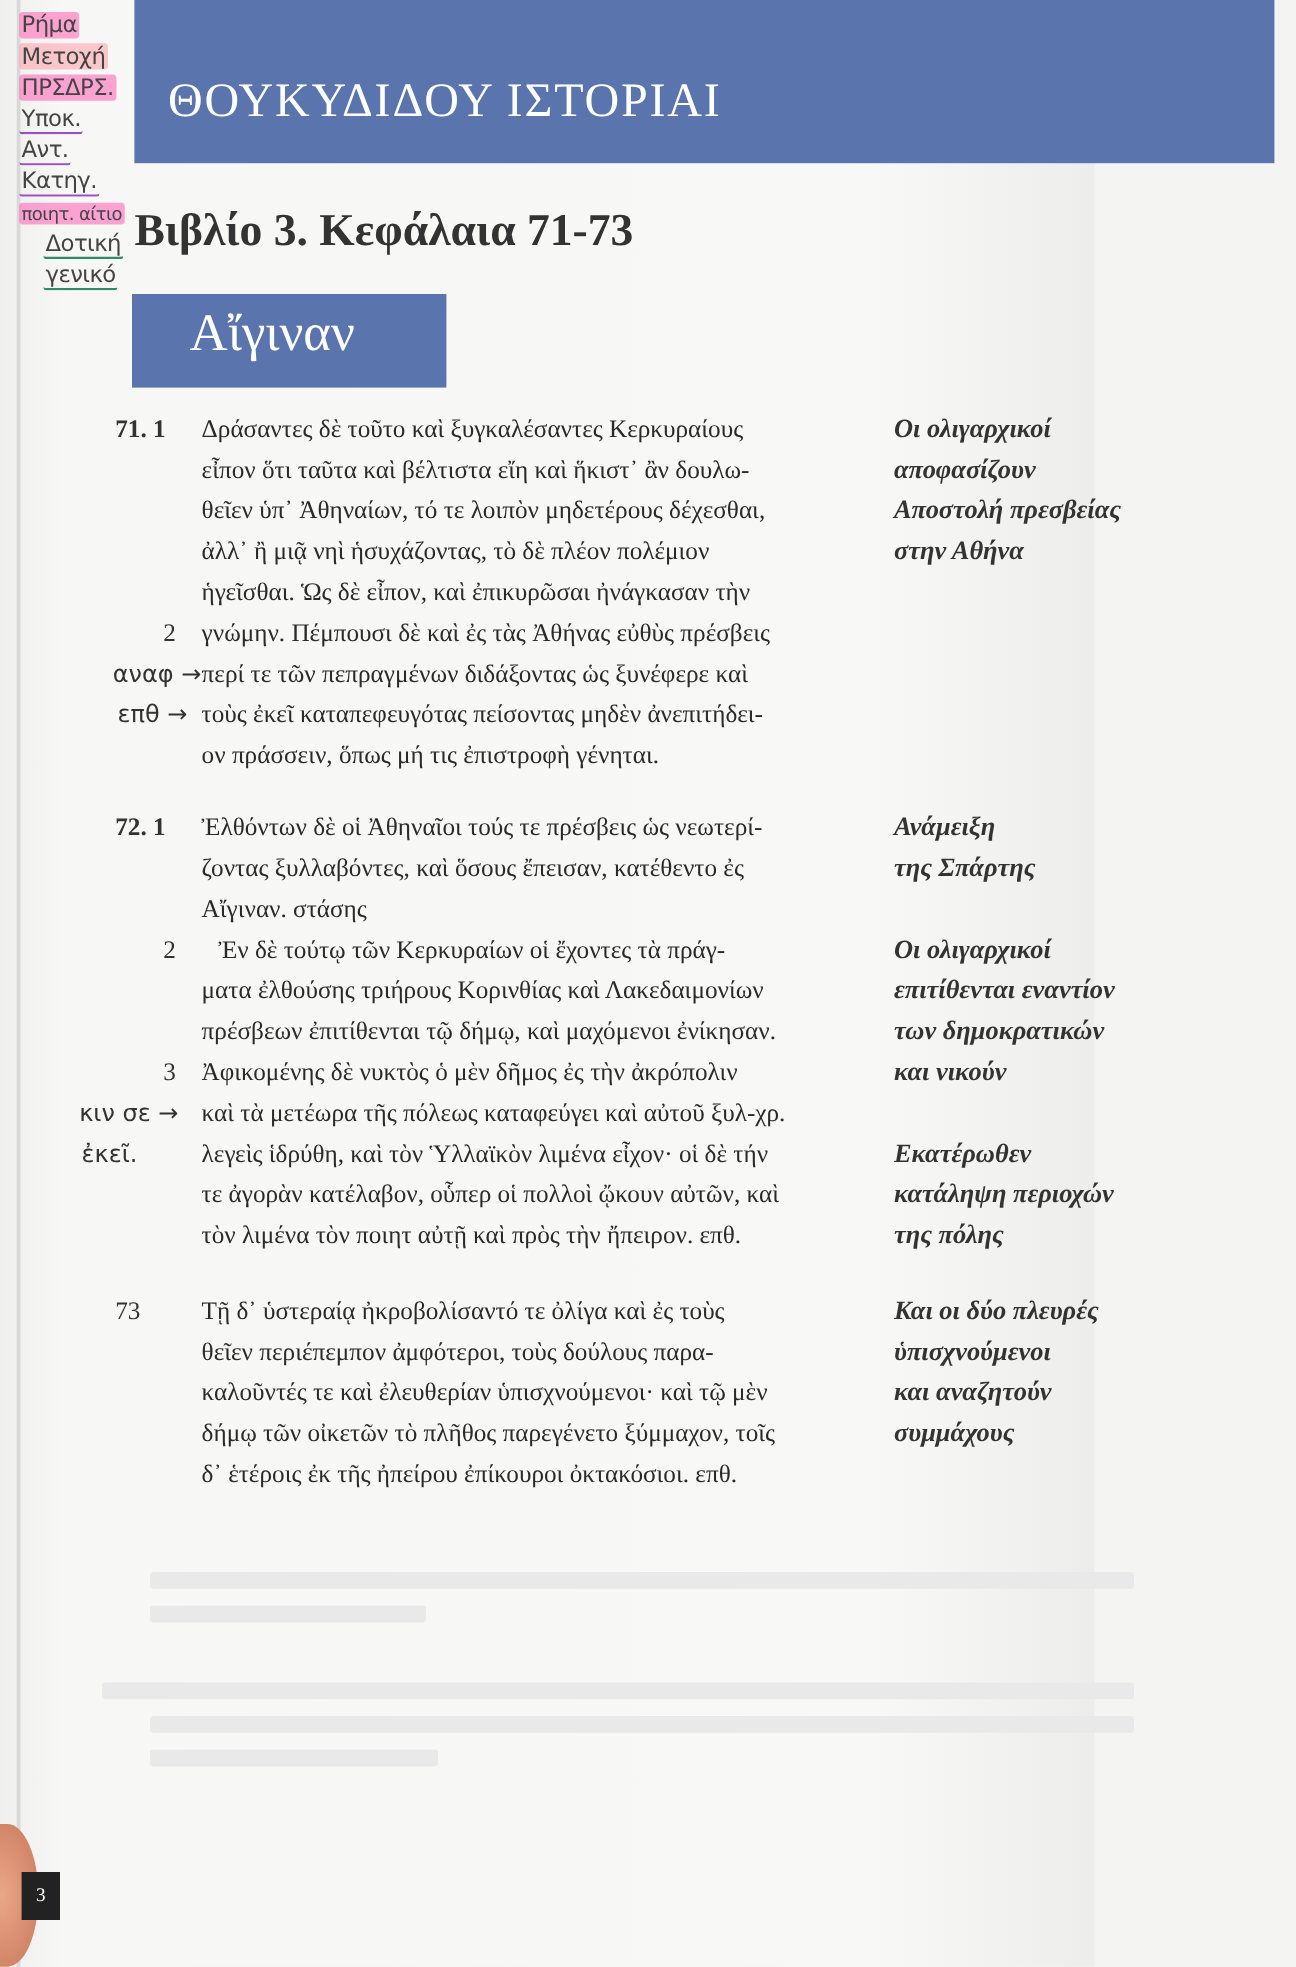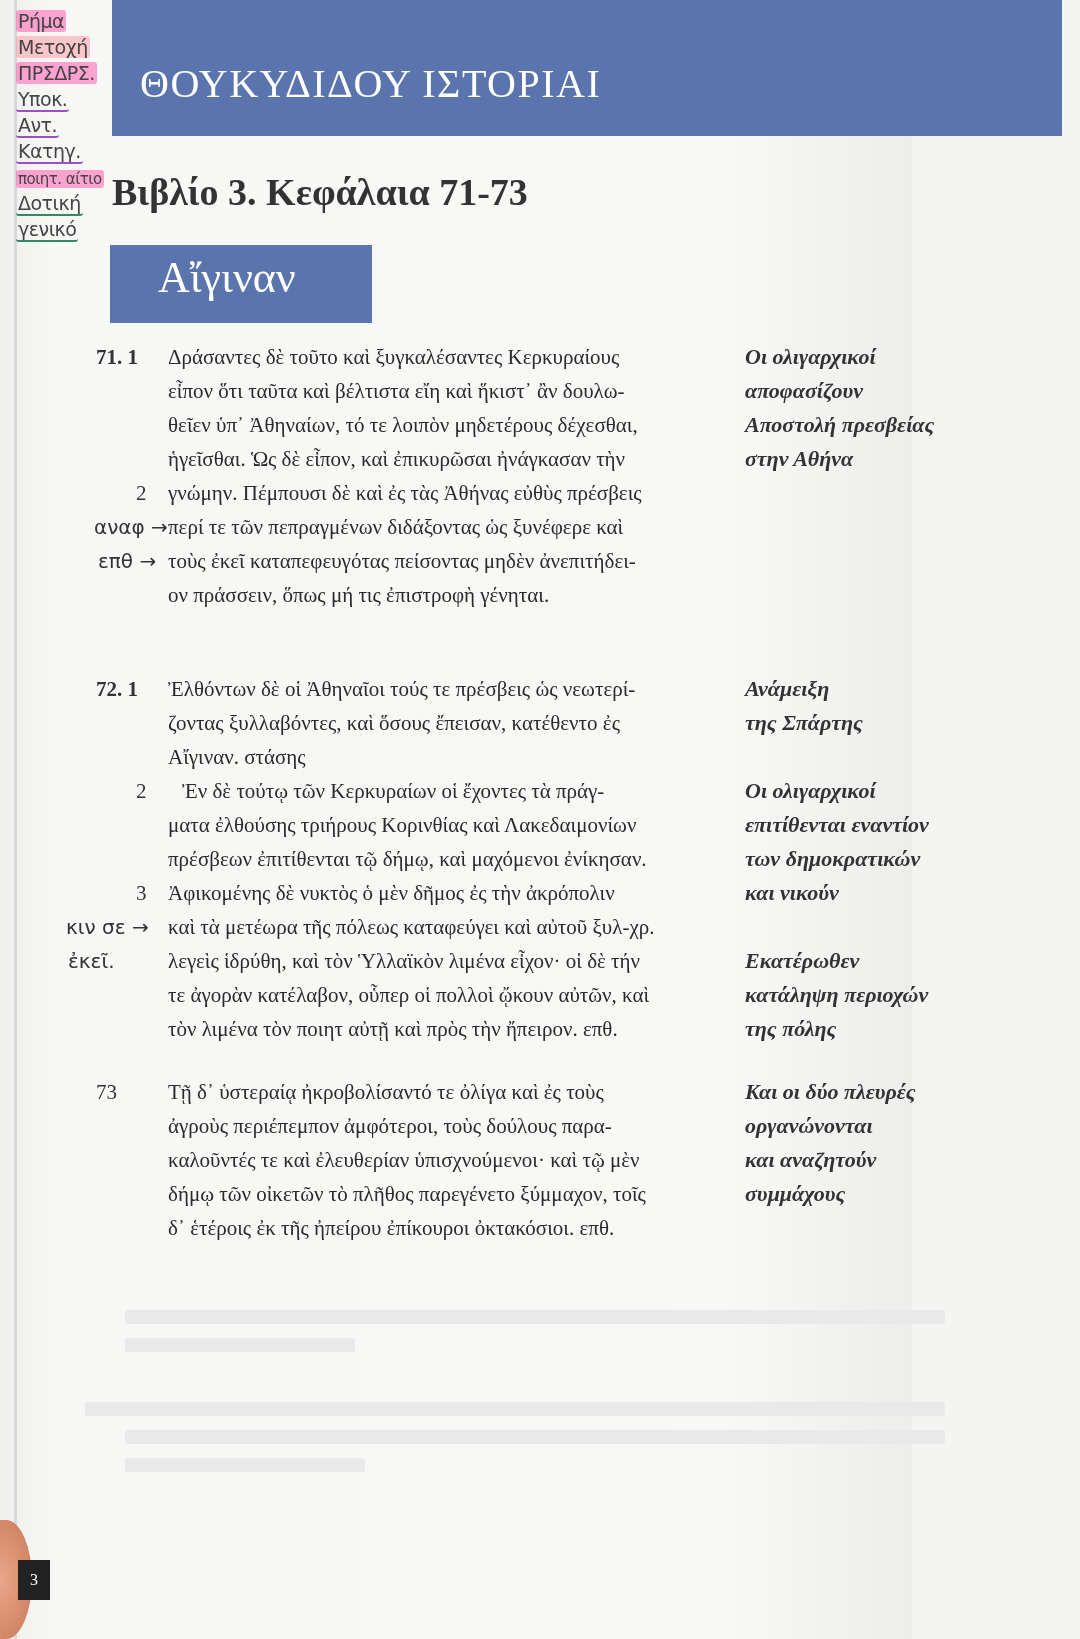--- a/index.html
+++ b/index.html
@@ -5,21 +5,21 @@
   html,body{margin:0;padding:0;}
   body{width:1080px;height:1639px;background:#f4f4f3;position:relative;overflow:hidden;font-family:"Liberation Serif","DejaVu Serif",serif;color:#2a2a2a;}
   .page{position:absolute;left:0;top:0;width:912px;height:1639px;background:linear-gradient(90deg,#efefee 0%,#f7f7f6 6%,#f8f8f7 80%,#ededec 100%);}
   .page-edge{position:absolute;left:14px;top:0;width:3px;height:1639px;background:#d8d8d8;}
   .legend{position:absolute;left:16px;top:8px;width:110px;}
   .legend-item{font-family:"DejaVu Sans",sans-serif;font-size:19px;line-height:26px;height:26px;color:#444;white-space:nowrap;letter-spacing:-0.5px;}
   .legend-item span{padding:0 2px;border-radius:3px;}
   .hl-pink{background:rgba(255,92,178,.55);}
   .hl-salmon{background:rgba(255,140,150,.45);}
   .ul-purple{border-bottom:2px solid #9b4fc2;}
-  .ul-green{border-bottom:2px solid #2f8a6a;}
+  .ul-green{border-bottom:2px solid #2f8a6a;margin-left:20px;}
   .title-bar{position:absolute;left:112px;top:0;width:950px;height:136px;background:#5a74ad;}
   .title-text{position:absolute;left:140px;top:60px;font-size:40px;letter-spacing:1.5px;color:#fff;}
   .chapter{position:absolute;left:112px;top:170px;font-size:38px;font-weight:bold;color:#333;}
   .section-bar{position:absolute;left:110px;top:245px;width:262px;height:78px;background:#5a74ad;}
   .section-text{position:absolute;left:158px;top:252px;font-size:44px;color:#fff;}
   .para{position:absolute;left:96px;width:620px;}
   .line{position:relative;height:34px;line-height:34px;font-size:21px;white-space:nowrap;}
   .num{position:absolute;left:0;font-weight:bold;font-size:21px;color:#333;}
   .num.sub{font-weight:normal;}
   .txt{position:absolute;left:72px;}
@@ -57,20 +57,23 @@
   <div class="para" style="top:340px">
     <div class="line">
         <span class="num">71. 1</span>
         <span class="txt">Δράσαντες δὲ τοῦτο καὶ ξυγκαλέσαντες Κερκυραίους</span>
       </div>
     <div class="line">
         <span class="txt">εἶπον ὅτι ταῦτα καὶ βέλτιστα εἴη καὶ ἥκιστ᾽ ἂν δουλω-</span>
       </div>
     <div class="line">
         <span class="txt">θεῖεν ὑπ᾽ Ἀθηναίων, τό τε λοιπὸν μηδετέρους δέχεσθαι,</span>
+      </div>
+    <div class="line">
+        <span class="txt">ἀλλ᾽ ἢ μιᾷ νηὶ ἡσυχάζοντας, τὸ δὲ πλέον πολέμιον</span>
       </div>
     <div class="line">
         <span class="txt">ἡγεῖσθαι. Ὡς δὲ εἶπον, καὶ ἐπικυρῶσαι ἠνάγκασαν τὴν</span>
       </div>
     <div class="line">
         <span class="num sub" style="left:40px">2</span>
         <span class="txt">γνώμην. Πέμπουσι δὲ καὶ ἐς τὰς Ἀθήνας εὐθὺς πρέσβεις</span>
       </div>
     <div class="line">
         <span class="marg" style="left:-2px">αναφ →</span>
@@ -146,35 +149,35 @@
     <div>κατάληψη περιοχών</div>
     <div>της πόλης</div>
   </div>
 
   <div class="para" style="top:1075px">
     <div class="line">
         <span class="num sub" style="left:0">73</span>
         <span class="txt">Τῇ δ᾽ ὑστεραίᾳ ἠκροβολίσαντό τε ὀλίγα καὶ ἐς τοὺς</span>
       </div>
     <div class="line">
-        <span class="txt">ἀγροὺς περιέπεμπον ἀμφότεροι, τοὺς δούλους παρα-</span>
+        <span class="txt">θεῖεν περιέπεμπον ἀμφότεροι, τοὺς δούλους παρα-</span>
       </div>
     <div class="line">
         <span class="txt">καλοῦντές τε καὶ ἐλευθερίαν ὑπισχνούμενοι· καὶ τῷ μὲν</span>
       </div>
     <div class="line">
         <span class="txt">δήμῳ τῶν οἰκετῶν τὸ πλῆθος παρεγένετο ξύμμαχον, τοῖς</span>
       </div>
     <div class="line">
         <span class="txt">δ᾽ ἑτέροις ἐκ τῆς ἠπείρου ἐπίκουροι ὀκτακόσιοι. επθ.</span>
       </div>
   </div>
   <div class="note" style="top:1075px">
     <div>Και οι δύο πλευρές</div>
-    <div>οργανώνονται</div>
+    <div>ὑπισχνούμενοι</div>
     <div>και αναζητούν</div>
     <div>συμμάχους</div>
   </div>
 
   <div class="faded" style="left:125px;top:1310px;width:820px"></div>
   <div class="faded" style="left:125px;top:1338px;width:230px"></div>
   <div class="faded" style="left:85px;top:1402px;width:860px"></div>
   <div class="faded" style="left:125px;top:1430px;width:820px"></div>
   <div class="faded" style="left:125px;top:1458px;width:240px"></div>
 

